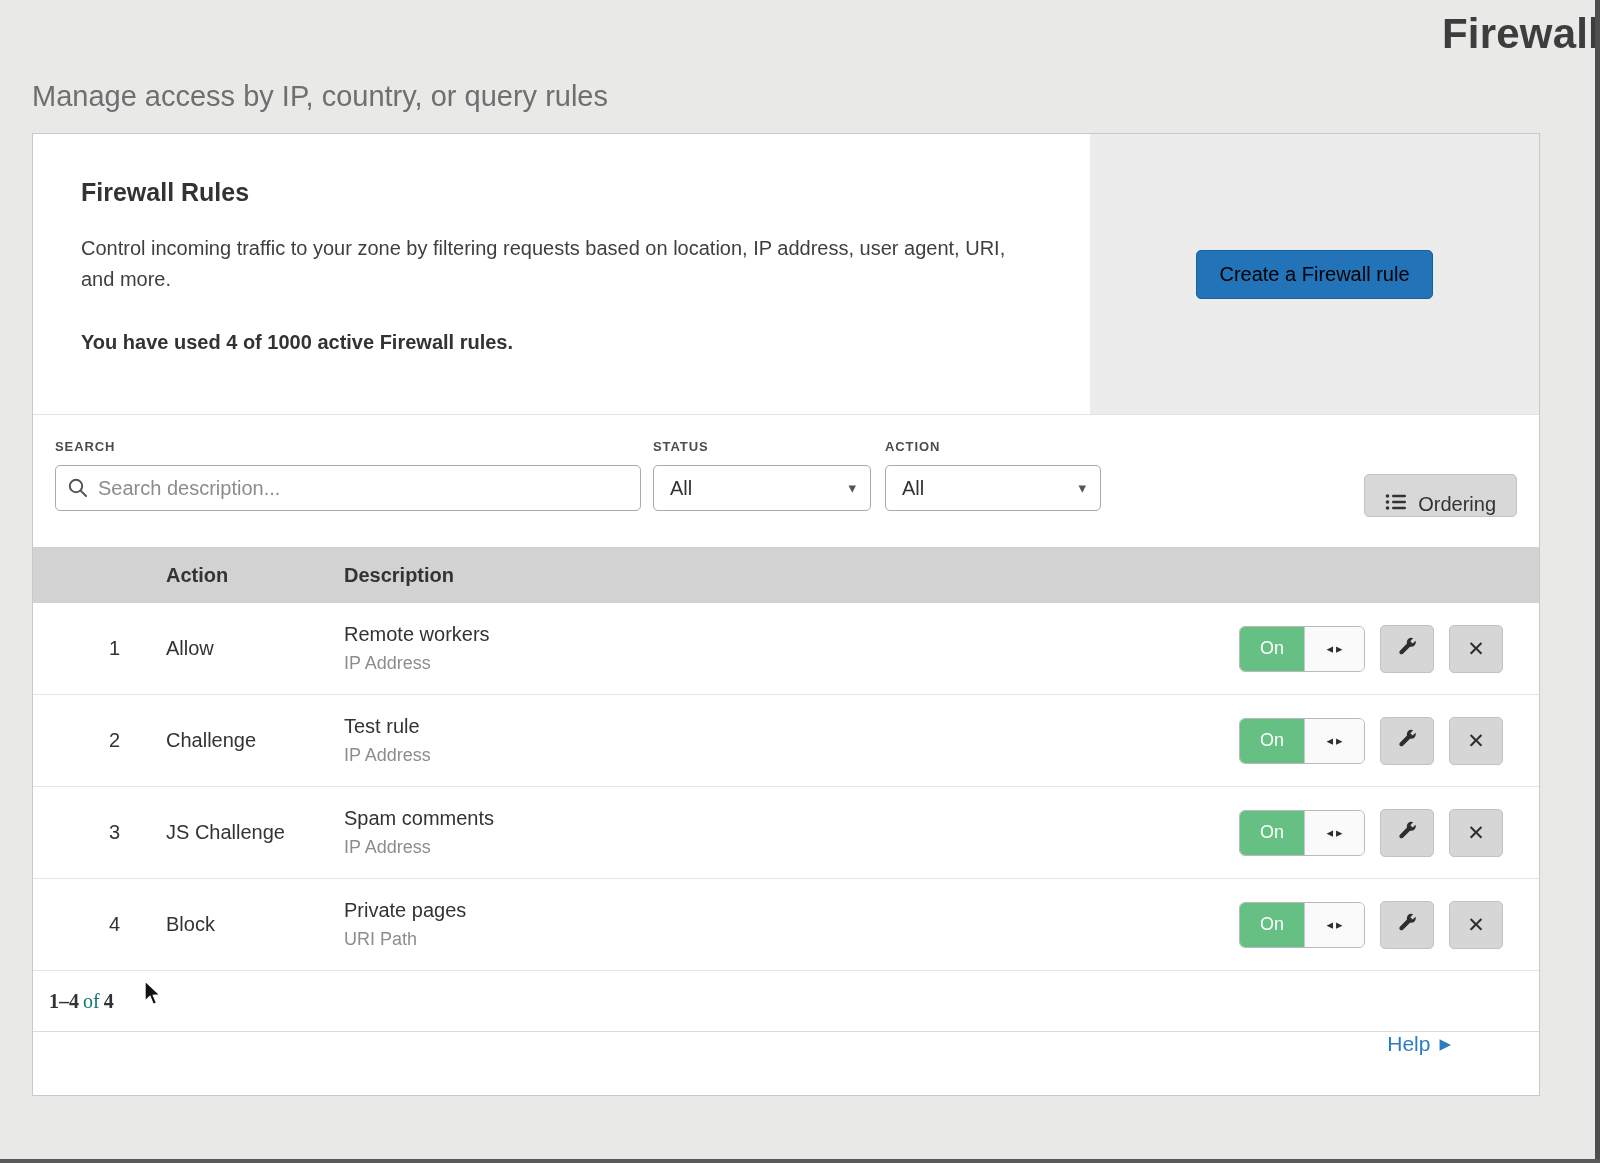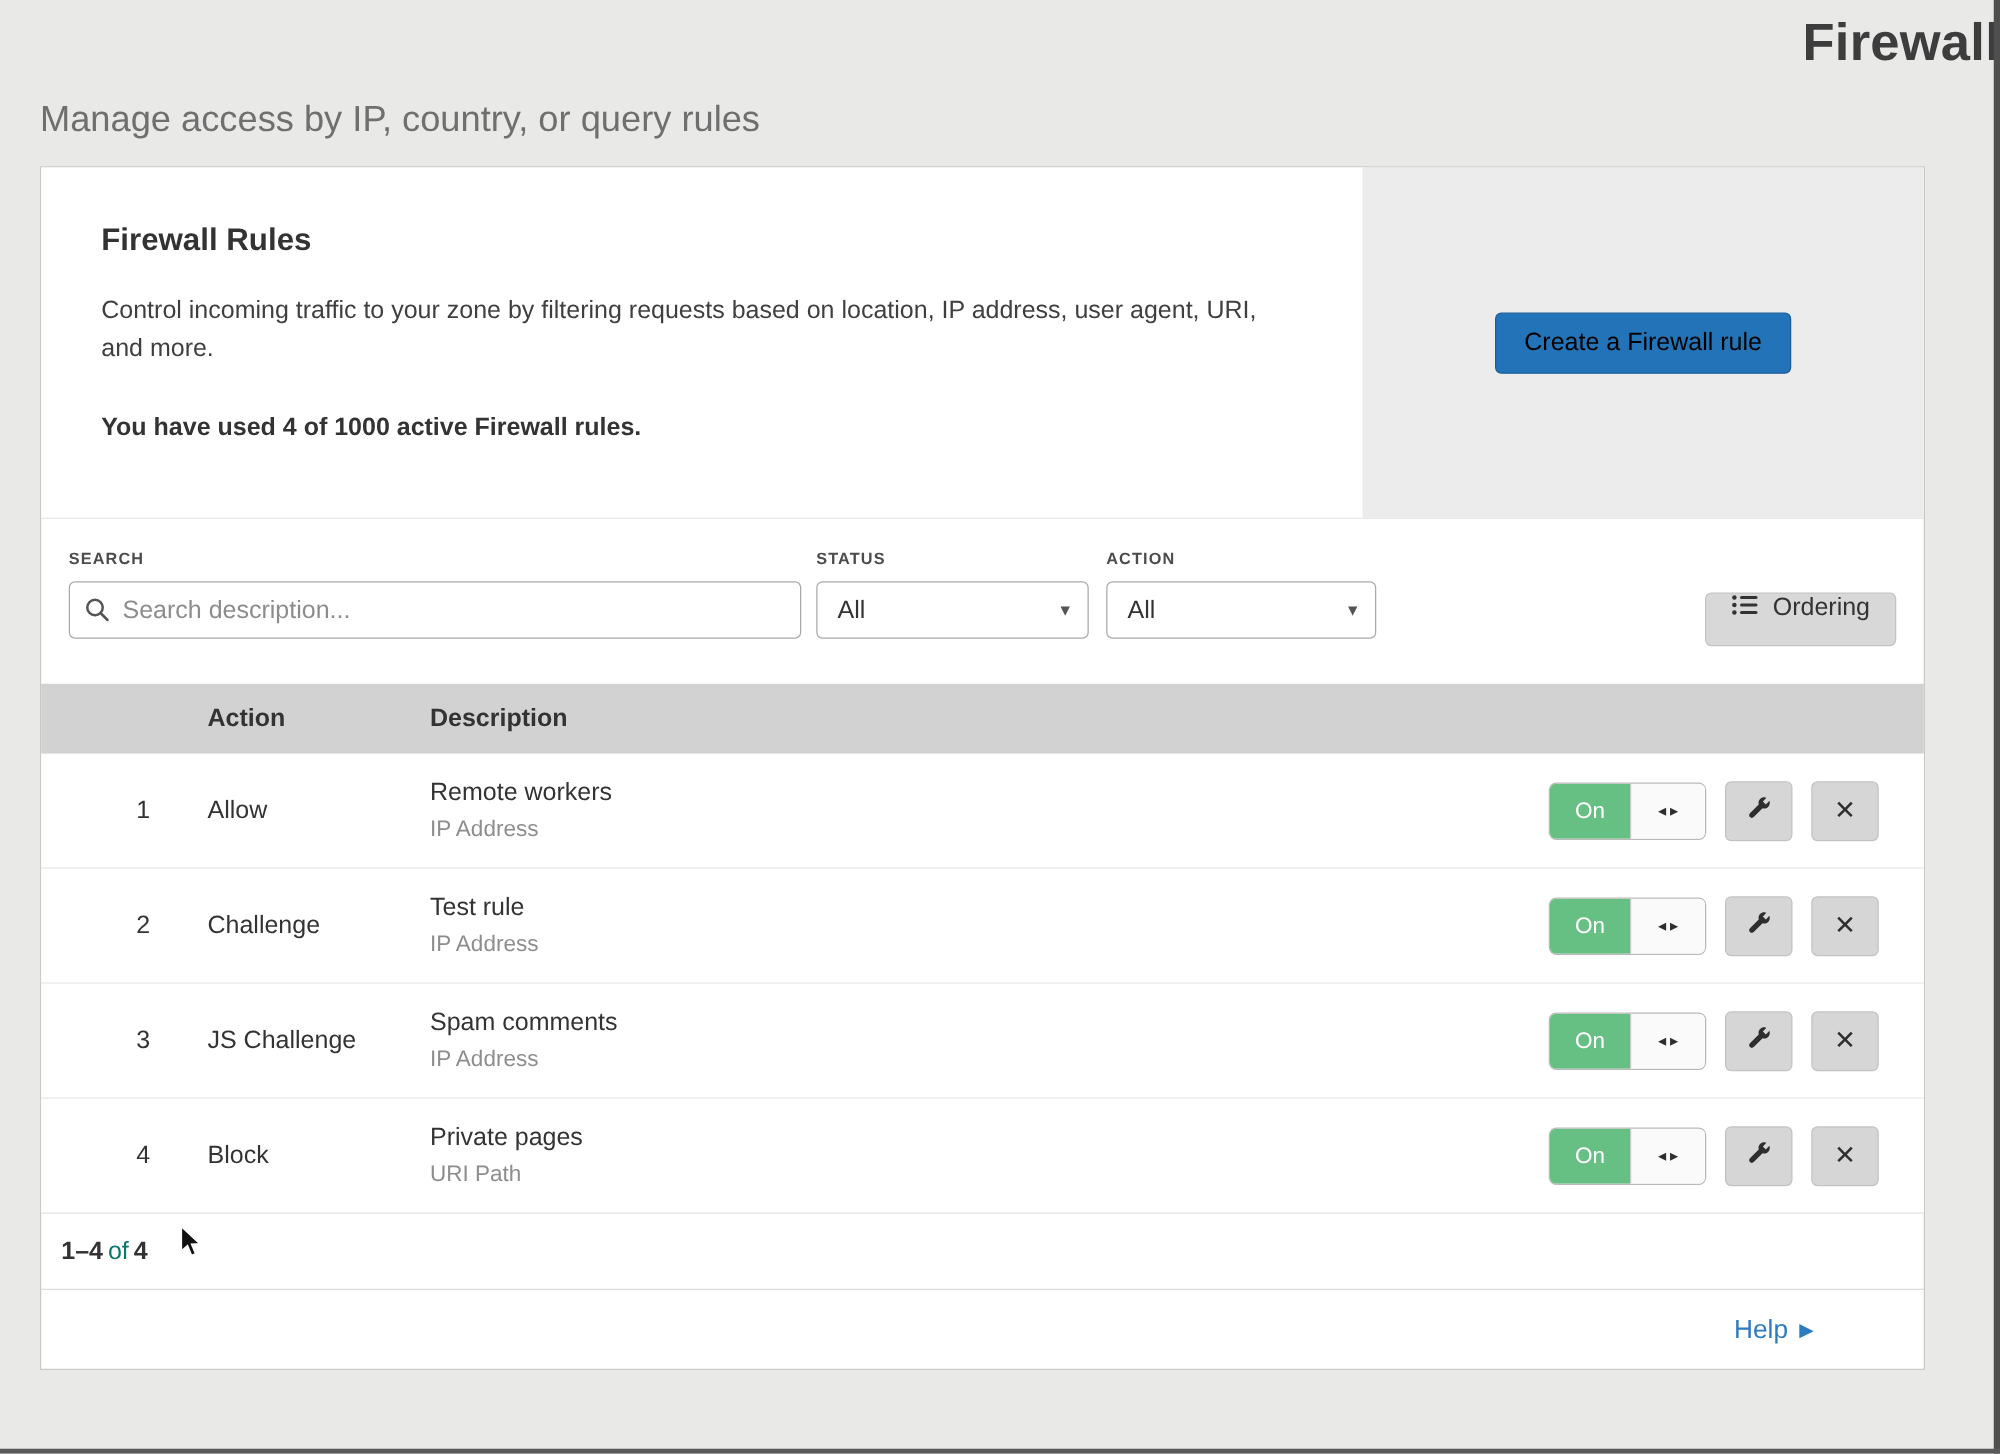--- a/index.html
+++ b/index.html
@@ -58,21 +58,21 @@
     height:46px;border:1px solid #a9a9a9;border-radius:5px;background:#fff;
     display:flex;align-items:center;justify-content:space-between;
     padding:0 14px 0 16px;font-size:20px;color:#333;cursor:pointer;text-align:right;
   }
   .dropdown-status{width:218px;}
   .dropdown-action{width:216px;}
   .caret{font-size:15px;color:#555;}
   .ordering-btn{
     position:absolute;right:22px;top:59px;height:43px;
     background:#d8d8d8;border:1px solid #c3c3c3;border-radius:5px;
-    display:flex;align-items:flex-start;gap:11px;padding:0 20px;
+    display:flex;align-items:flex-end;gap:11px;padding:0 20px;
     font-size:20px;color:#333;cursor:pointer;font-family:inherit;
   }
 
   
   .table-header{
     background:#d2d2d2;height:56px;display:grid;
     grid-template-columns:133px 178px 1fr 300px;align-items:center;
   }
   .th{font-size:20px;font-weight:700;color:#333;}
   .rule-row{
@@ -98,26 +98,26 @@
     gap:3px;background:#fafafa;border-left:1px solid #c9c9c9;
     font-size:13px;color:#2e2e2e;
   }
   .icon-btn{
     width:54px;height:48px;background:#d6d6d6;border:1px solid #c2c2c2;
     border-radius:5px;display:flex;align-items:center;justify-content:center;
     cursor:pointer;font-family:inherit;
   }
   .close-glyph{font-size:21px;font-weight:700;color:#2e2e2e;}
 
-  .pagination-row{height:60px;display:flex;align-items:center;padding-left:16px;font-size:20px;}
+  .pagination-row{height:60px;display:flex;align-items:center;padding-left:16px;font-size:20px;font-family:Liberation Serif, serif;}
   .pag-range,.pag-total{font-weight:700;color:#333;}
   .pag-of{color:#0f766e;margin:0 4px;}
 
   .help-row{
-    height:64px;border-top:1px solid #dcdcdc;display:flex;align-items:center;
+    height:64px;border-top:1px solid #dcdcdc;display:flex;align-items:flex-start;
     justify-content:flex-end;padding-right:88px;
   }
   .help-link{color:var(--help-blue);font-size:21px;display:flex;align-items:center;gap:9px;cursor:pointer;text-decoration:none;}
   .help-arrow{font-size:15px;}
 
   .cursor{position:absolute;left:143px;top:980px;z-index:60;pointer-events:none;}
 </style>
 </head>
 <body>
 

